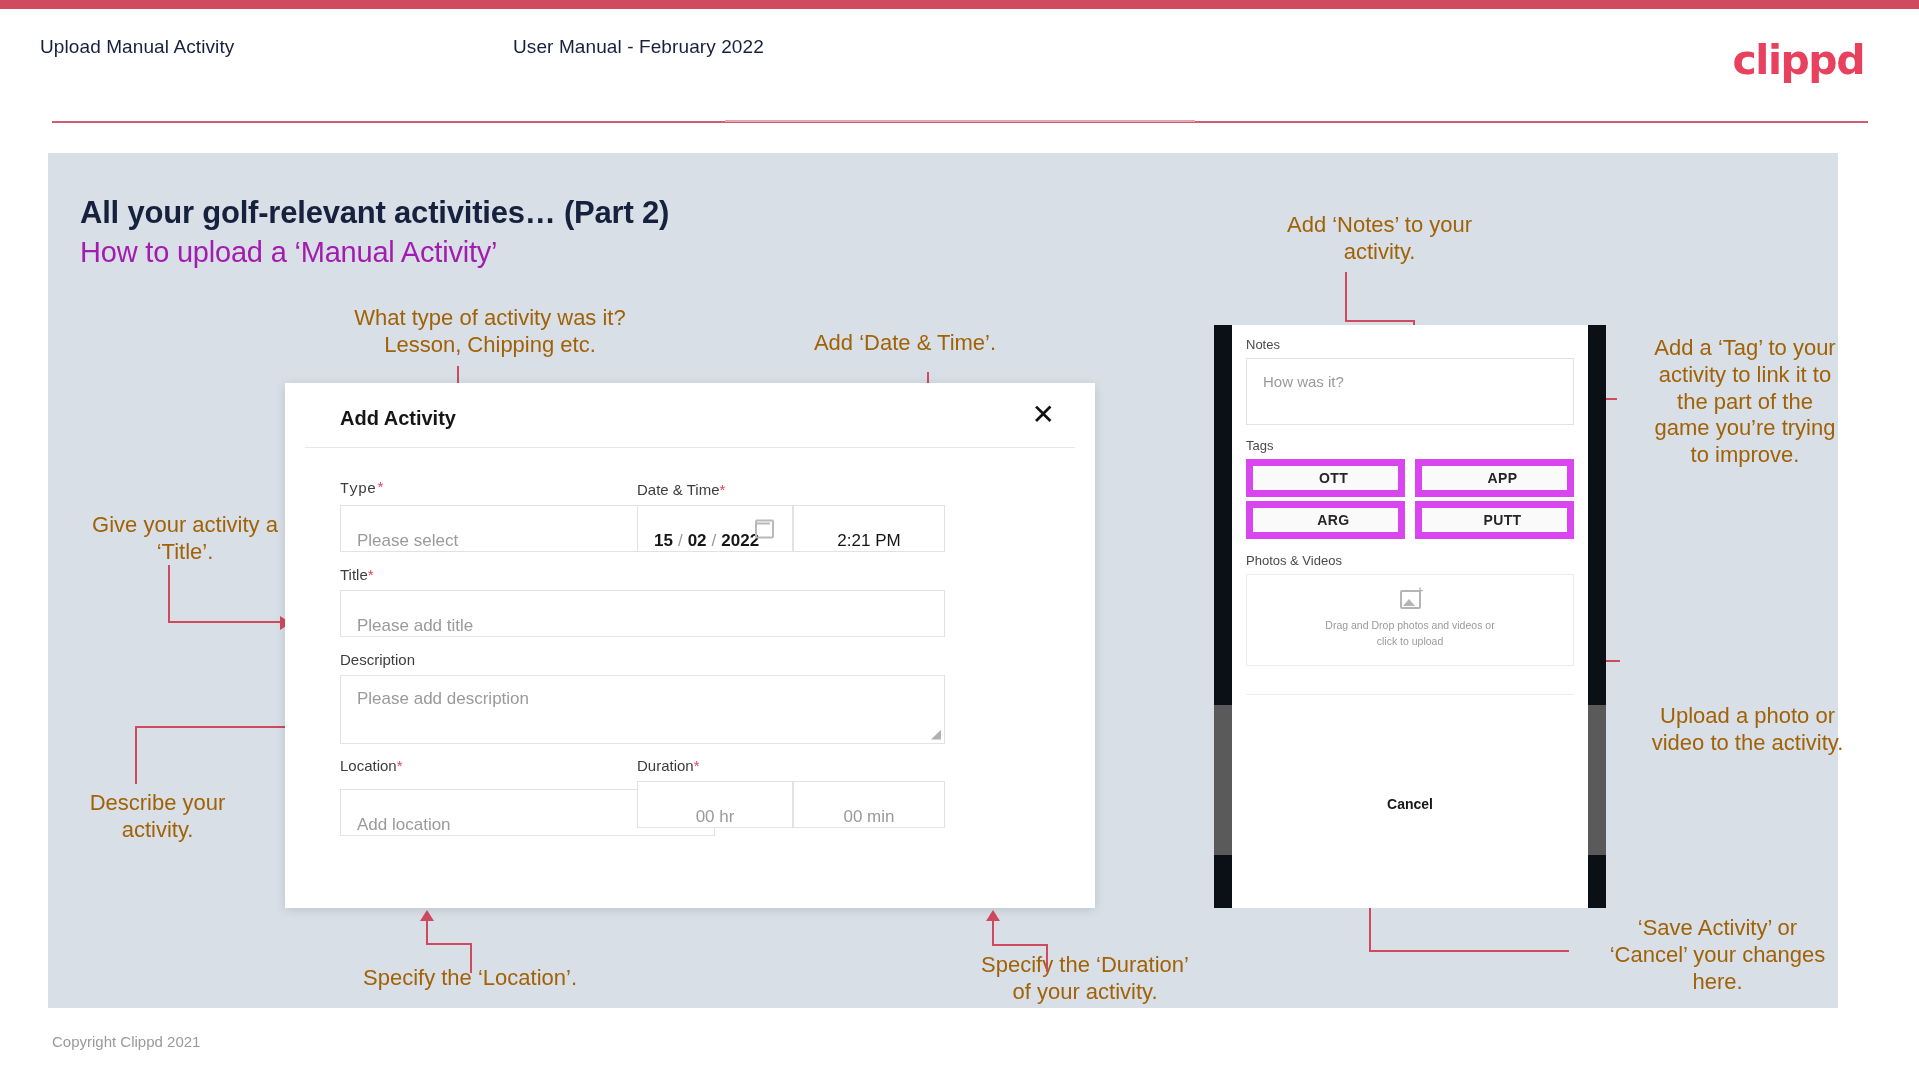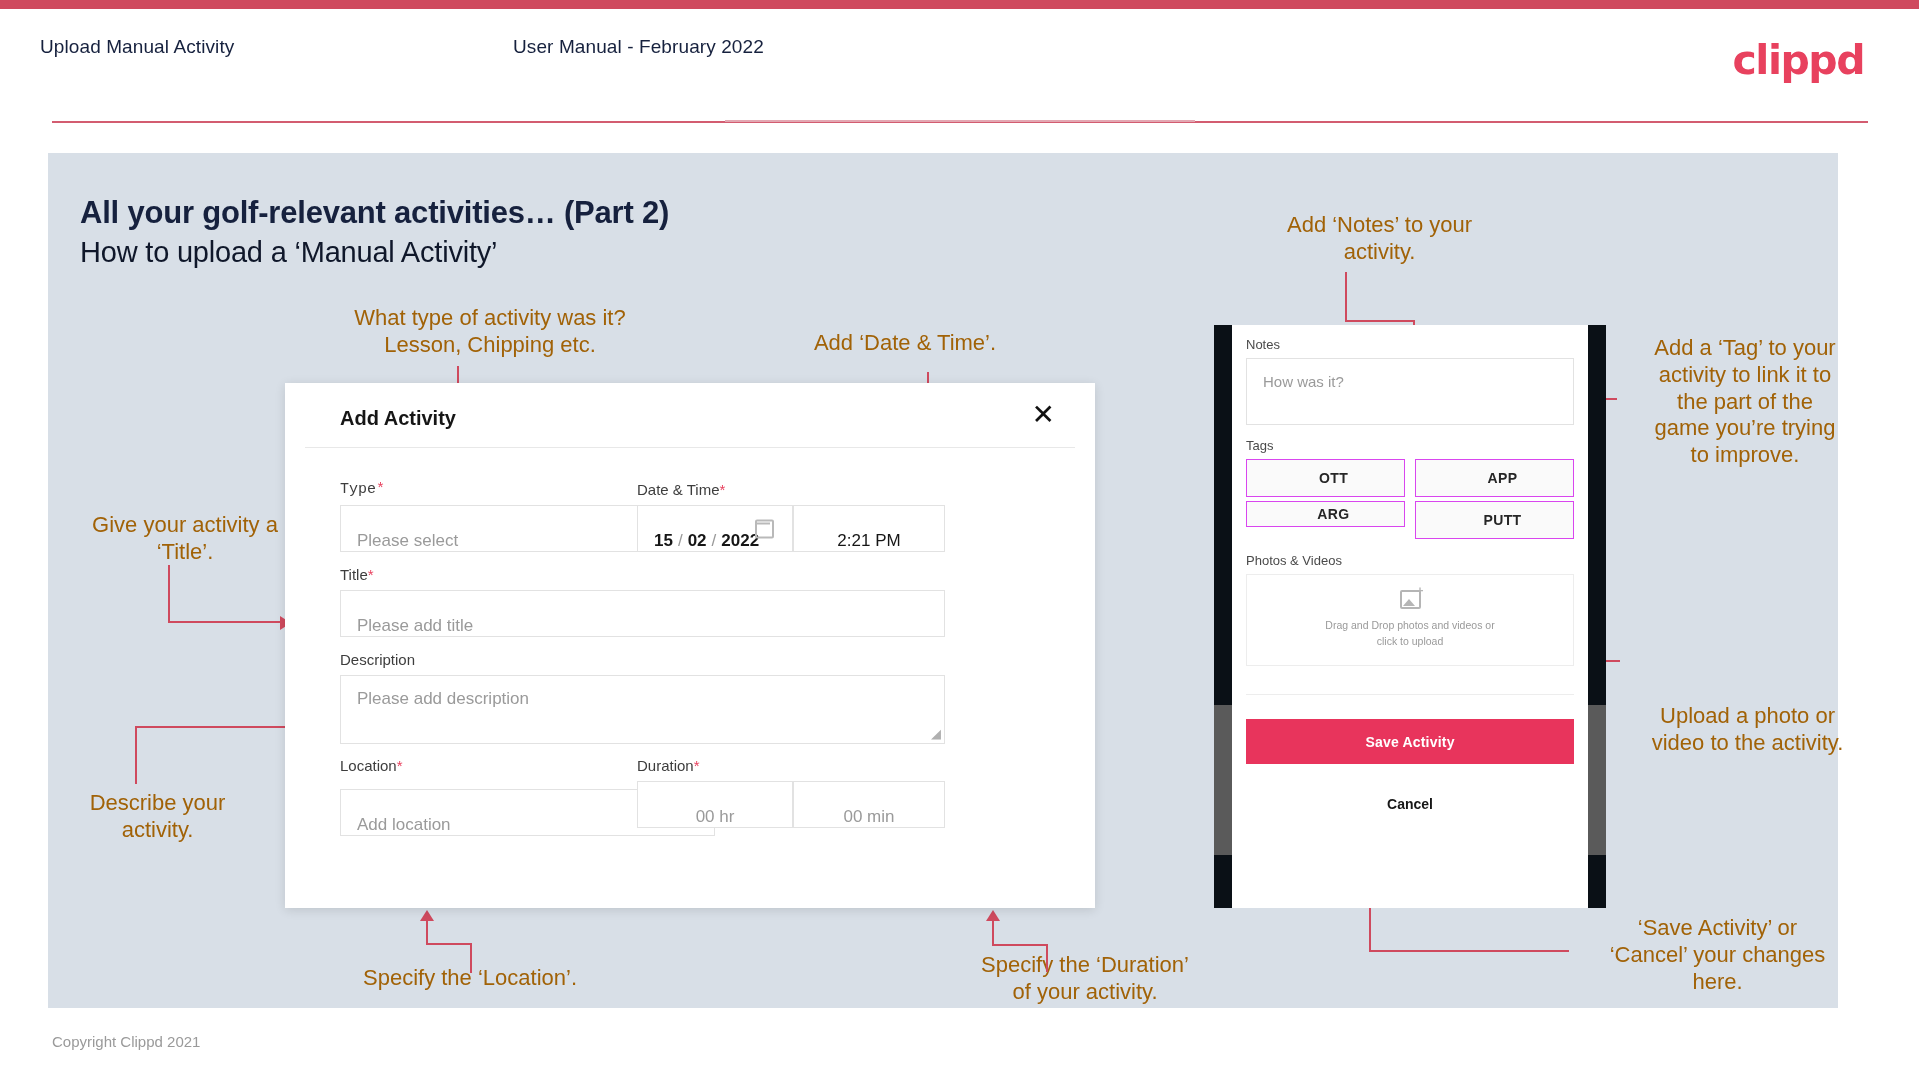--- a/index.html
+++ b/index.html
@@ -13,21 +13,21 @@
   .topbar{position:absolute;left:0;top:0;width:1919px;height:9px;background:#cf4a5e;}
   .hdr-title{position:absolute;left:40px;top:36px;font-size:19px;color:#16213e;font-weight:400;letter-spacing:.1px;}
   .hdr-sub{position:absolute;left:513px;top:36px;font-size:19px;color:#16213e;font-weight:400;letter-spacing:.1px;}
   .logo{position:absolute;right:55px;top:36px;font-size:41px;font-weight:700;color:#e8415e;letter-spacing:-1.5px;font-family:"DejaVu Sans", sans-serif;}
   .hdr-rule{position:absolute;left:52px;top:121px;width:1816px;height:2px;background:#d35c70;}
   .hdr-rule2{position:absolute;left:725px;top:120px;width:470px;height:2px;background:#e3a7b2;}
 
   .stage{position:absolute;left:48px;top:153px;width:1790px;height:855px;background:#d8dfe7;}
 
   .h1{position:absolute;left:80px;top:195px;font-size:31px;font-weight:700;color:#16213e;letter-spacing:-.2px;}
-  .h2{position:absolute;left:80px;top:236px;font-size:29px;font-weight:400;color:#0f172a;letter-spacing:-.2px;}
+  .h2{position:absolute;left:80px;top:236px;font-size:29px;font-weight:400;color:#a21caf;letter-spacing:-.2px;}
 
   
   .ann{position:absolute;color:#a16207;font-size:22px;line-height:1.22;}
   .ann.c{text-align:center;}
 
   
   .ln{position:absolute;background:#cf4a5e;}
   .arw{position:absolute;width:0;height:0;}
   .arw-d{border-left:7px solid transparent;border-right:7px solid transparent;border-top:11px solid #cf4a5e;}
   .arw-u{border-left:7px solid transparent;border-right:7px solid transparent;border-bottom:11px solid #cf4a5e;}
@@ -54,21 +54,21 @@
 
   
   .phone{position:absolute;left:1214px;top:325px;width:392px;height:583px;}
   .bez-l{position:absolute;left:0;top:0;width:18px;height:583px;background:#0a1016;}
   .bez-r{position:absolute;right:0;top:0;width:18px;height:583px;background:#0a1016;}
   .bez-l .g,.bez-r .g{position:absolute;left:0;width:18px;background:#5a5a5a;}
   .scr{position:absolute;left:18px;top:0;width:356px;height:583px;background:#ffffff;}
   .plabel{position:absolute;font-size:13px;color:#4a4a4a;}
   .pbox{position:absolute;border:1px solid #e2e2e2;box-sizing:border-box;background:#fff;}
   .pph{position:absolute;left:16px;top:14px;font-size:15px;color:#9a9a9a;}
-  .tag{position:absolute;border:1px solid #d946ef;background:#fafafa;box-sizing:border-box;display:flex;align-items:center;justify-content:center;font-size:14px;font-weight:700;color:#262626;letter-spacing:.4px;padding-left:16px;}
+  .tag{position:absolute;border:7px solid #d946ef;background:#fafafa;box-sizing:border-box;display:flex;align-items:center;justify-content:center;font-size:14px;font-weight:700;color:#262626;letter-spacing:.4px;padding-left:16px;}
   .drop{position:absolute;border:1px solid #ededed;box-sizing:border-box;display:flex;flex-direction:column;align-items:center;justify-content:center;}
   .drop-t{font-size:10.5px;color:#9a9a9a;line-height:1.5;text-align:center;}
   .imgico{width:17px;height:15px;border:2px solid #b5b5b5;border-radius:2px;position:relative;margin-bottom:9px;}
   .imgico:after{content:"";position:absolute;left:1px;bottom:1px;width:0;height:0;border-left:6px solid transparent;border-right:6px solid transparent;border-bottom:7px solid #b5b5b5;}
   .imgico .plus{position:absolute;right:-5px;top:-7px;color:#b5b5b5;font-size:12px;line-height:1;font-weight:700;}
   .prule{position:absolute;background:#ededed;height:1px;}
   .savebtn{position:absolute;background:#e8345c;display:flex;align-items:center;justify-content:center;color:#fff;font-size:14px;font-weight:700;letter-spacing:.2px;}
   .cancel{position:absolute;width:100%;text-align:center;font-size:14px;font-weight:700;color:#161616;}
 
   .foot{position:absolute;left:52px;top:1033px;font-size:15px;color:#9a9a9a;}
@@ -233,40 +233,37 @@
       <span class="pph">How was it?</span>
     </div>
 
     <div class="plabel" style="left:14px;top:113px;">Tags</div>
     <div class="tag" style="left:14px;top:134px;width:159px;height:38px;">
         <span>OTT</span>
       </div>
     <div class="tag" style="left:183px;top:134px;width:159px;height:38px;">
         <span>APP</span>
       </div>
-    <div class="tag" style="left:14px;top:176px;width:159px;height:26px;">
+    <div class="tag" style="left:14px;top:176px;width:159px;height:38px;">
         <span>ARG</span>
       </div>
     <div class="tag" style="left:183px;top:176px;width:159px;height:38px;">
         <span>PUTT</span>
       </div>
 
     <div class="plabel" style="left:14px;top:228px;">Photos &amp; Videos</div>
     <div class="drop" style="left:14px;top:249px;width:328px;height:92px;">
       <div class="imgico">
           <span class="plus">+</span>
         </div>
       <div class="drop-t">Drag and Drop photos and videos or</div>
       <div class="drop-t">click to upload</div>
     </div>
 
     <div class="prule" style="left:14px;top:369px;width:328px;"></div>
 
-    <div class="savebtn" style="left:14px;top:394px;width:328px;height:45px;">
-      <span>Save Activity</span>
-    </div>
     <div class="cancel" style="left:0;top:471px;">
       <span>Cancel</span>
     </div>
   </div>
 </div>
 
 <div class="foot">Copyright Clippd 2021</div>
 
 </body></html>

